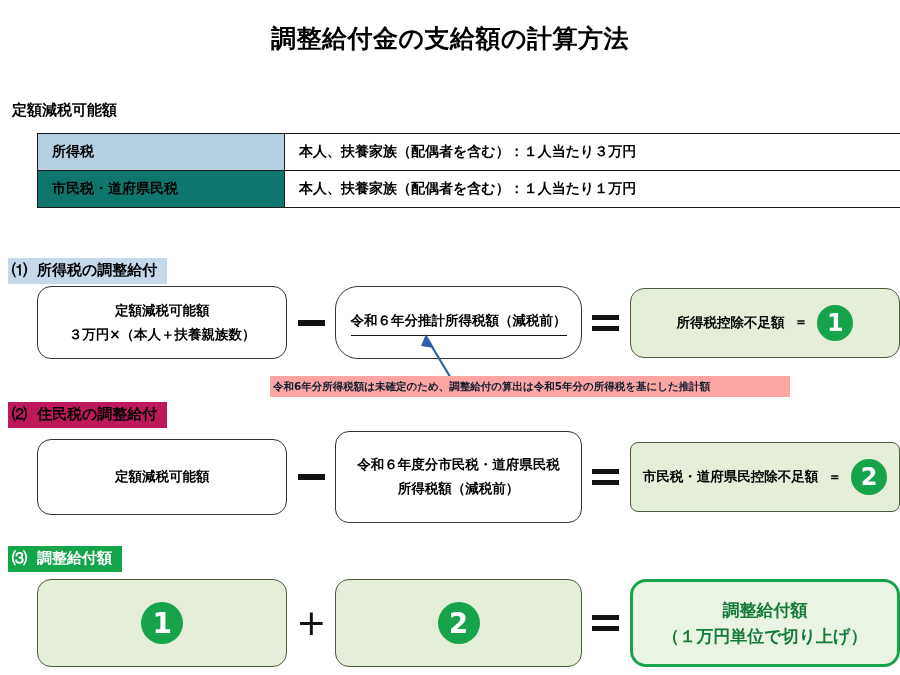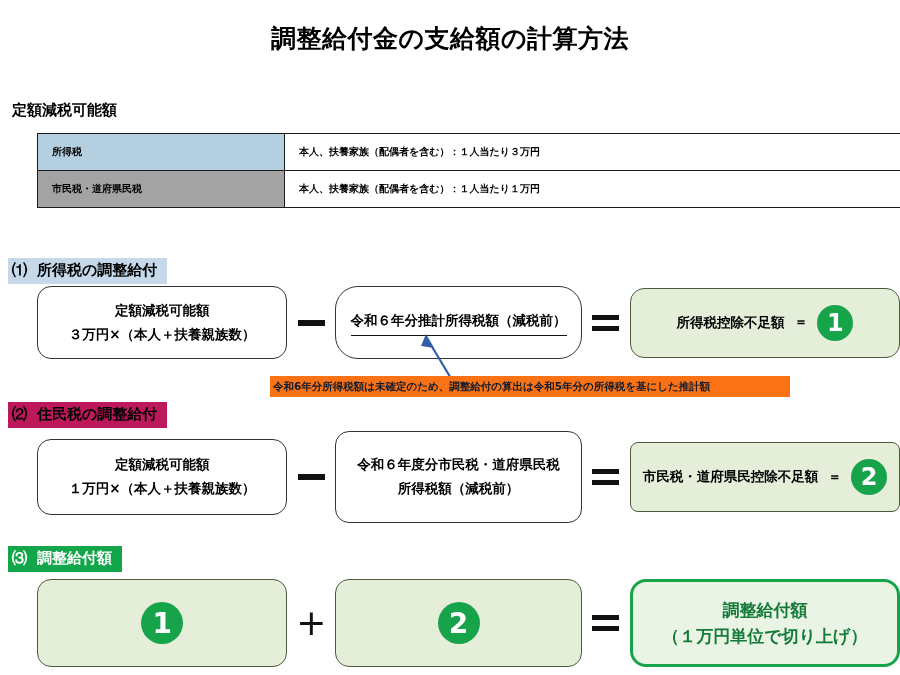--- a/index.html
+++ b/index.html
@@ -42,31 +42,31 @@
     position: absolute;
     top: 133px;
     left: 37px;
     width: 880px;
     border-collapse: collapse;
     table-layout: fixed;
   }
   .tax-table td {
     border: 1.5px solid #1a1a1a;
     height: 36px;
-    font-size: 10px;
+    font-size: 14px;
     font-weight: bold;
     padding: 0 14px;
     vertical-align: middle;
     background: #ffffff;
   }
   .tax-table td.head-cell {
     width: 218px;
   }
   .tax-table tr.row-income td.head-cell { background: #b4cfe0; }
-  .tax-table tr.row-resident td.head-cell { background: #a3a3a3; }
+  .tax-table tr.row-resident td.head-cell { background: #0f766e; }
 
   
   .step-header {
     position: absolute;
     font-size: 15px;
     font-weight: bold;
     padding: 3px 10px 4px 4px;
     white-space: nowrap;
   }
   .step-header .step-num { margin-right: 10px; }
@@ -179,21 +179,21 @@
   }
   .result-inner .lbl { font-size: 13.5px; font-weight: bold; white-space: nowrap; }
   .result-inner .eqs { font-size: 13px; font-weight: bold; }
 
   
   .annotation {
     position: absolute;
     top: 376px;
     left: 270px;
     width: 520px;
-    background: #f97316;
+    background: #fca5a5;
     color: #0e1a2e;
     font-size: 10.5px;
     font-weight: bold;
     line-height: 1.65;
     padding: 2px 3px;
     box-sizing: border-box;
   }
   .arrow-svg {
     position: absolute;
     top: 330px;
@@ -262,21 +262,20 @@
   <div>令和6年分所得税額は未確定のため、調整給付の算出は令和5年分の所得税を基にした推計額</div>
 </div>
 
 <div class="step-header sh-2">
   <span class="step-num">⑵</span><span>住民税の調整給付</span>
 </div>
 
 <div class="formula-row row-2">
   <div class="fbox b-left">
     <div>定額減税可能額</div>
-    <div>１万円×（本人＋扶養親族数）</div>
   </div>
   <div class="op op-minus">
     <span class="bar"></span>
   </div>
   <div class="fbox b-mid">
     <div>令和６年度分市民税・道府県民税</div>
     <div>所得税額（減税前）</div>
   </div>
   <div class="op op-equals">
     <div>

